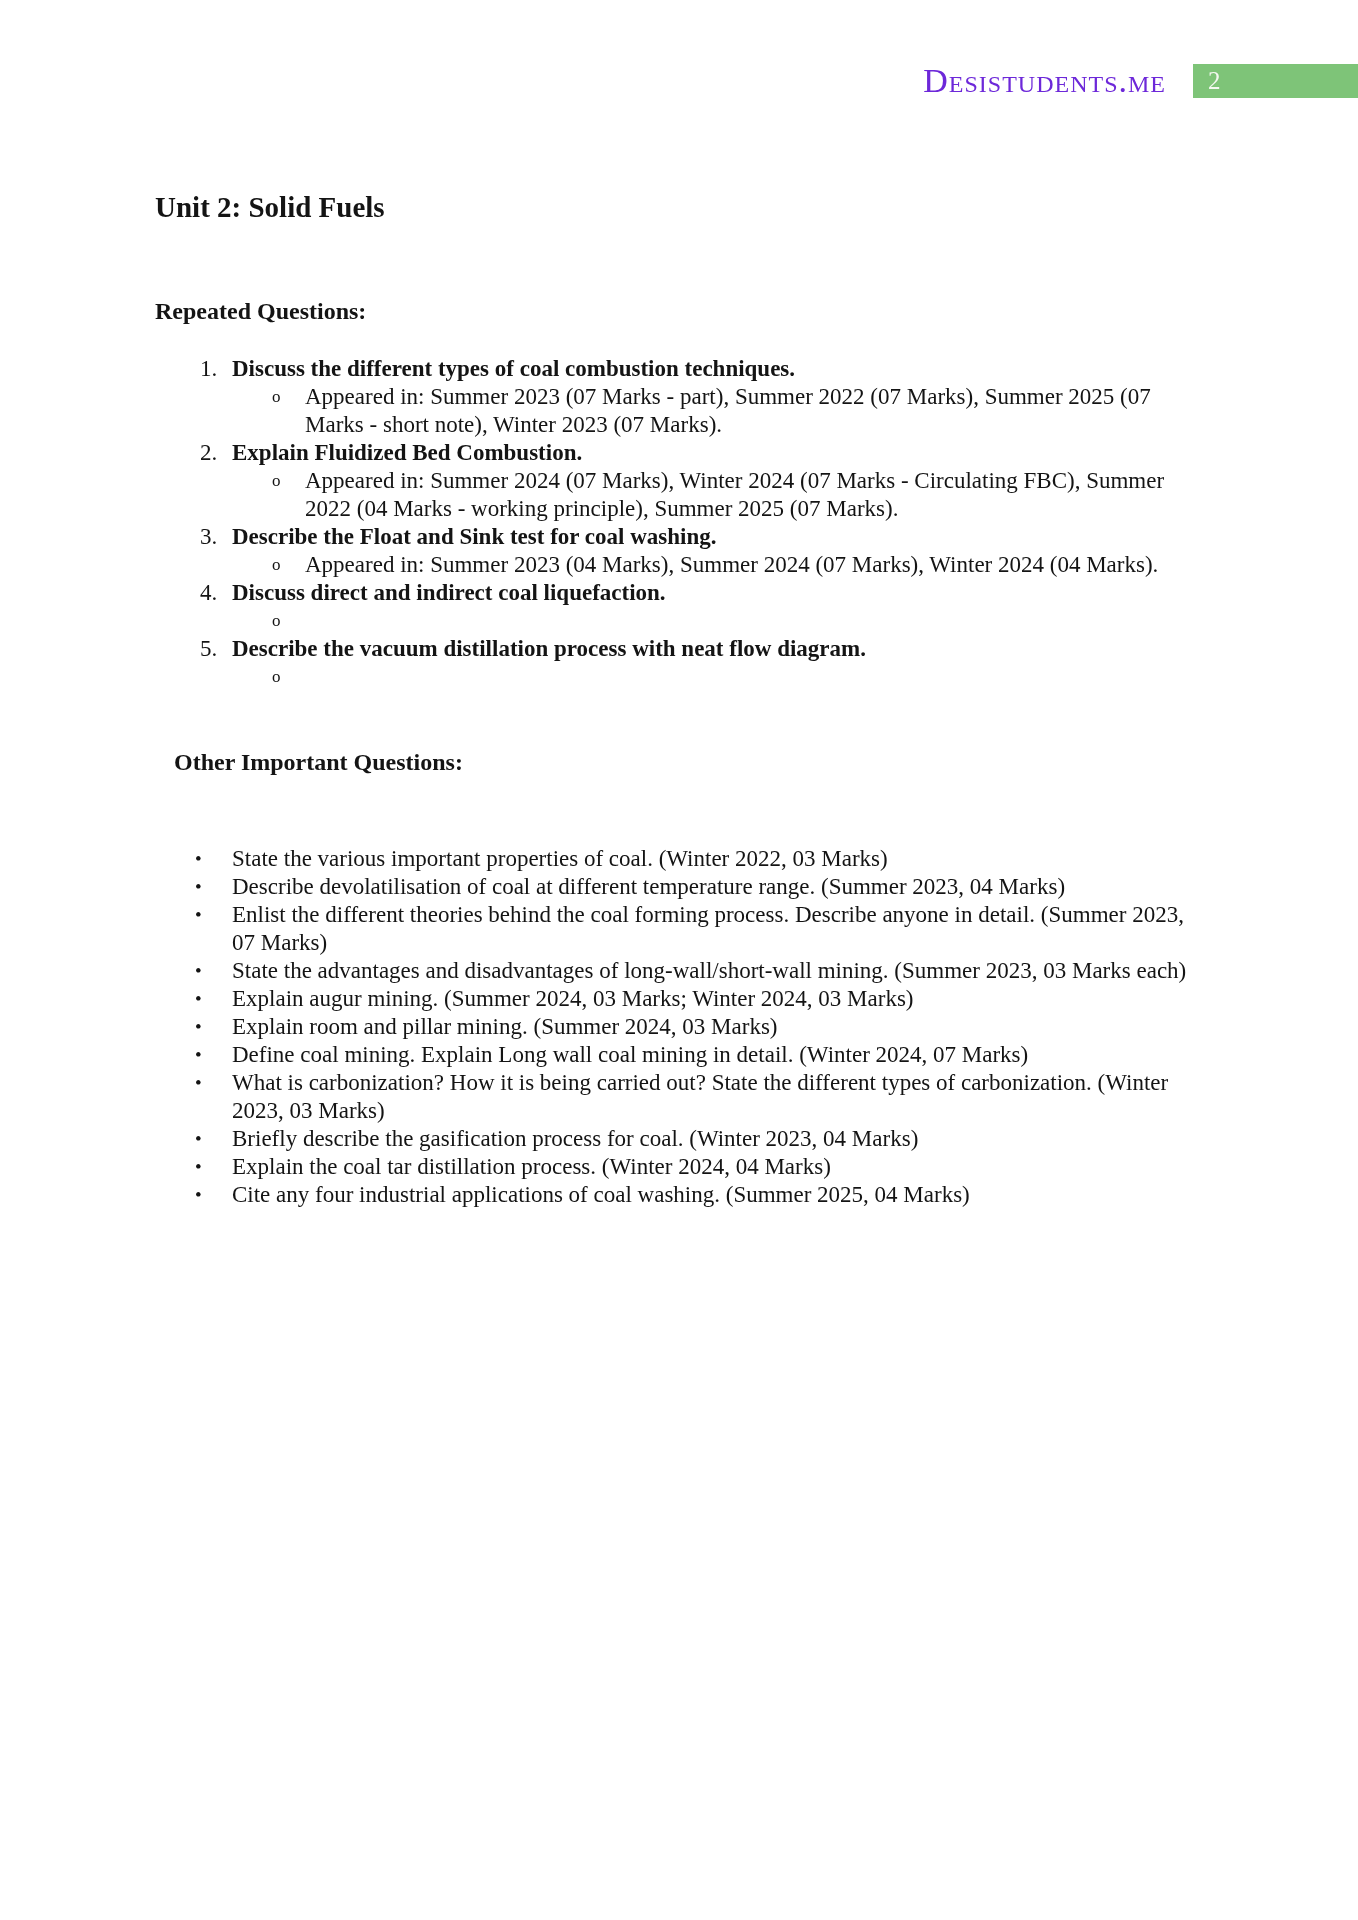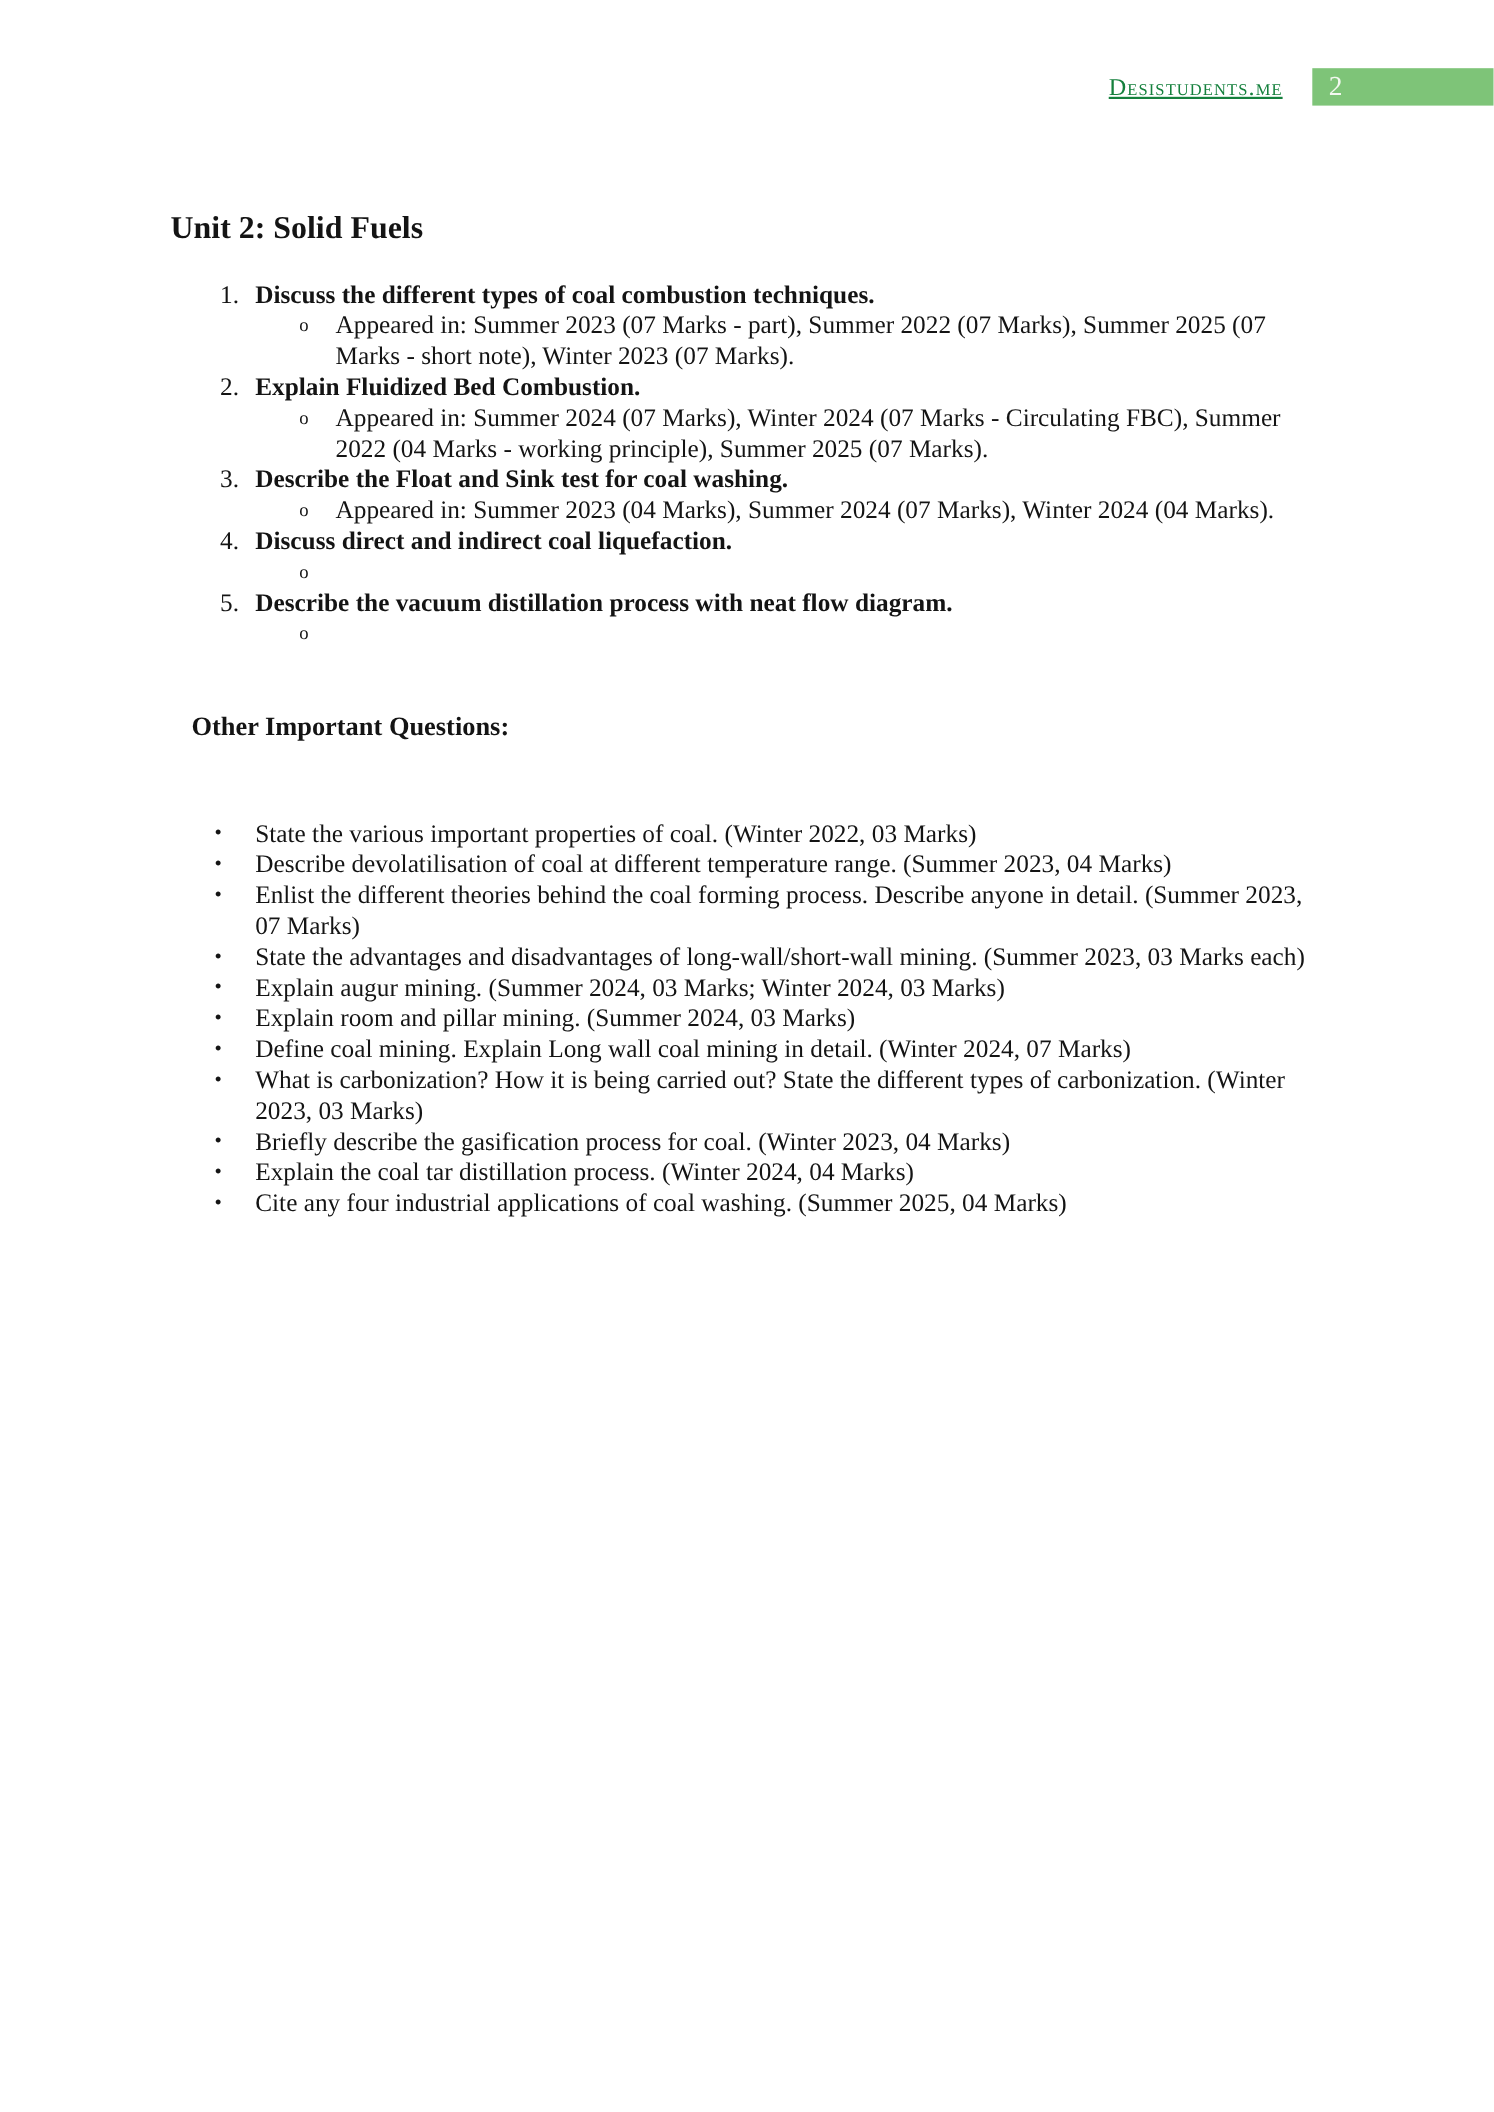--- a/index.html
+++ b/index.html
@@ -18,24 +18,23 @@
   .page-header {
     position: absolute;
     top: 62px;
     right: 0;
     display: flex;
     align-items: center;
     gap: 27px;
   }
   .site-name {
     font-variant: small-caps;
-    font-size: 22px;
+    font-size: 34px;
     letter-spacing: 1px;
-    color: #15803d;
-    text-decoration: underline;
+    color: #6d28d9;
   }
   .page-badge {
     width: 165px;
     height: 34px;
     display: flex;
     align-items: center;
     padding-left: 15px;
     box-sizing: border-box;
     font-size: 25px;
   }
@@ -83,20 +82,21 @@
     <span class="site-name">Desistudents.me</span>
     <span class="page-badge" style="background: rgb(126, 196, 120); color: rgb(243, 248, 240);">
       <span>2</span>
     </span>
   </header>
 
   <main class="doc-main">
 
     <h1 class="doc-title">Unit 2: Solid Fuels</h1>
 
+    <h2 class="section-heading rq">Repeated Questions:</h2>
 
     <div class="qlist" id="repeated-list">
         <div class="qitem">
           <div class="qline">
             <span class="qnum">1.</span>
             <span class="qtext">Discuss the different types of coal combustion techniques.</span>
           </div>
           <div class="subline">
             <span class="sub-bullet">o</span>
             <div class="subtext"><span class="appeared-label">Appeared in: </span><span class="appeared-text">Summer 2023 (07 Marks - part), Summer 2022 (07 Marks), Summer 2025 (07 Marks - short note), Winter 2023 (07 Marks).</span></div>

